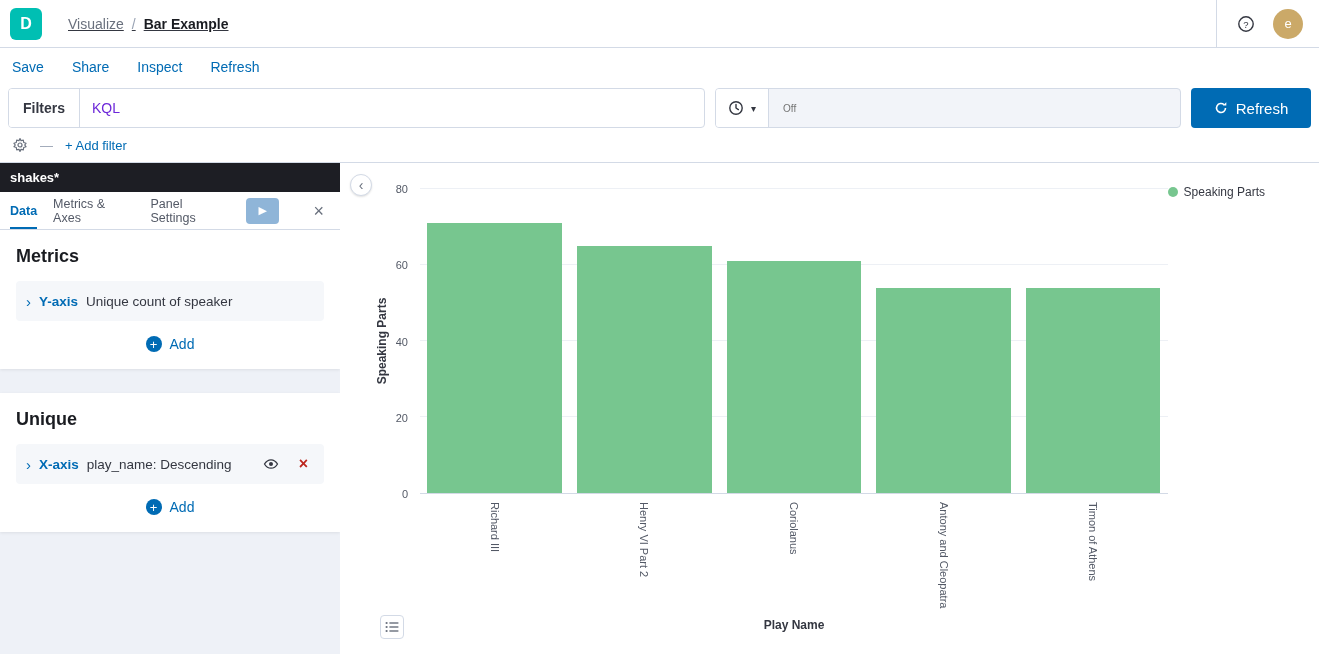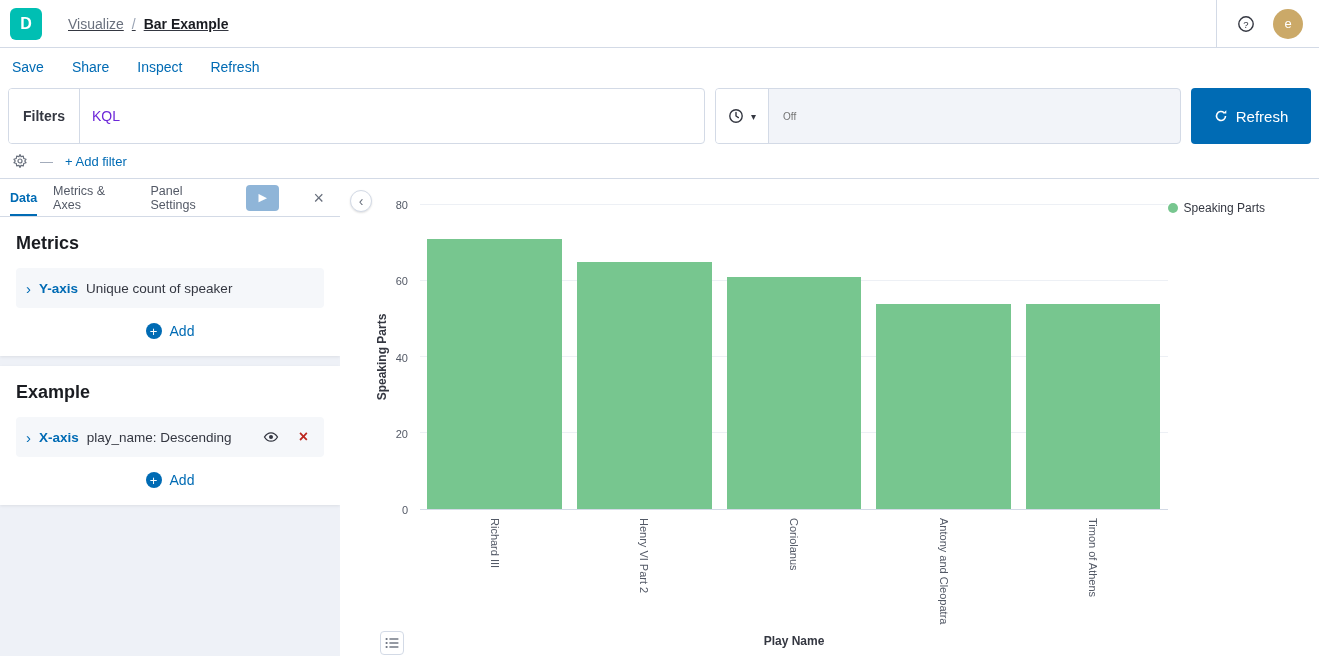--- a/index.html
+++ b/index.html
@@ -18,21 +18,21 @@
   .crumb-sep { color:#98A2B3; }
   .crumb-page { color:#1a1c21; font-weight:600; }
   .topbar-right { margin-left:auto; display:flex; align-items:center; gap:18px; border-left:1px solid #D3DAE6; padding:0 6px 0 20px; height:48px; }
   .avatar { width:30px; height:30px; border-radius:50%; background:#CBA968; color:#fff;
             display:flex; align-items:center; justify-content:center; font-size:13px; }
   
   .menubar { height:38px; display:flex; align-items:center; gap:28px; padding:0 12px; }
   .menubar a { color:#006BB4; font-size:14px; font-weight:500; text-decoration:none; cursor:pointer; }
   
   .filter-section { padding:2px 8px 0; border-bottom:1px solid #D3DAE6; }
-  .filter-bar { display:flex; align-items:stretch; height:56px; gap:10px; }
+  .filter-bar { display:flex; align-items:stretch; height:40px; gap:10px; }
   .search-group { flex:0 0 697px; display:flex; border:1px solid #D3DAE6; border-radius:4px; background:#fff; overflow:hidden; }
   .filters-btn { padding:0 14px; display:flex; align-items:center; font-weight:700; font-size:14px; color:#343741;
                  border:none; border-right:1px solid #D3DAE6; background:#fff; font-family:inherit; cursor:pointer; }
   .search-wrap { flex:1; display:flex; align-items:center; border-bottom:2px solid #20242C; }
   .search-wrap input { border:none; outline:none; width:100%; padding:0 12px; font-size:14px; font-family:inherit; color:#343741; background:transparent; }
   .search-wrap input::placeholder { color:#69707D; }
   .kql { display:flex; align-items:center; padding:0 12px; color:#6d28d9; font-size:14px; font-weight:500; cursor:pointer; }
   .time-group { flex:1; display:flex; border:1px solid #D3DAE6; border-radius:4px; overflow:hidden; background:#F2F4F9; }
   .clock-seg { background:#fff; border-right:1px solid #D3DAE6; display:flex; align-items:center; gap:7px; padding:0 12px; cursor:pointer; }
   .chev-down { font-size:10px; color:#343741; }
@@ -45,21 +45,21 @@
   
   .main { display:flex; height:491px; position:relative; }
   .sidebar { flex:0 0 340px; width:340px; display:flex; flex-direction:column; background:#EEF1F7; }
   .sb-header { height:29px; background:#1D1E24; color:#fff; font-size:13px; font-weight:700; display:flex; align-items:center; padding:0 10px; }
   .sb-tabs { height:38px; background:#fff; border-bottom:1px solid #D3DAE6; display:flex; align-items:center; padding:0 10px; gap:16px; font-size:12.5px; color:#535966; }
   .sb-tab { cursor:pointer; height:100%; display:flex; align-items:center; }
   .sb-tab.active { color:#006BB4; font-weight:600; box-shadow:inset 0 -2px 0 #006BB4; }
   .apply-btn { margin-left:auto; width:34px; height:26px; background:#8FB5D8; border:none; border-radius:4px; color:#fff;
                display:flex; align-items:center; justify-content:center; font-size:11px; cursor:pointer; }
   .sb-close { margin-left:12px; color:#69707D; font-size:18px; line-height:1; cursor:pointer; background:none; border:none; font-family:inherit; }
-  .sb-body { flex:1; display:flex; flex-direction:column; gap:10px; overflow:hidden; }
+  .sb-body { flex:1; display:flex; flex-direction:column; gap:24px; overflow:hidden; }
   .card { background:#fff; padding:16px; box-shadow:0 1px 3px rgba(0,0,0,0.08); }
   .card h2 { margin:0 0 14px; font-size:18px; font-weight:600; color:#1a1c21; }
   .agg-row { background:#F5F7FA; border-radius:4px; height:40px; display:flex; align-items:center; padding:0 10px; gap:8px; font-size:13.5px; cursor:pointer; }
   .agg-chevron { color:#006BB4; font-size:15px; }
   .agg-prefix { color:#006BB4; font-weight:600; }
   .agg-desc { color:#343741; }
   .agg-icons { margin-left:auto; display:flex; align-items:center; gap:14px; }
   .agg-remove { color:#BD271E; font-size:16px; font-weight:bold; background:none; border:none; cursor:pointer; line-height:1; }
   .add-row { margin-top:14px; display:flex; align-items:center; justify-content:center; gap:8px; color:#006BB4; font-weight:500; font-size:14px; cursor:pointer; background:none; border:none; width:100%; font-family:inherit; }
   .plus-circle { width:16px; height:16px; border-radius:50%; background:#006BB4; color:#fff; display:flex; align-items:center; justify-content:center; font-size:13px; line-height:1; }
@@ -150,20 +150,21 @@
         </svg>
     </span>
     <span class="dash">—</span>
     <a class="addfilter-link">+ Add filter</a>
   </div>
 </div>
 
 <div class="main">
 
   <div class="sidebar">
+    <div class="sb-header">shakes*</div>
     <div class="sb-tabs">
       <span class="sb-tab active">Data</span>
       <span class="sb-tab">Metrics &amp; Axes</span>
       <span class="sb-tab">Panel Settings</span>
       <button class="apply-btn">
           <span>▶</span>
         </button>
       <button class="sb-close">×</button>
     </div>
     <div class="sb-body">
@@ -173,21 +174,21 @@
           <span class="agg-chevron">›</span>
           <span class="agg-prefix">Y-axis</span>
           <span class="agg-desc">Unique count of speaker</span>
         </div>
         <button class="add-row">
           <span class="plus-circle">+</span>
           <span>Add</span>
         </button>
       </div>
       <div class="card">
-        <h2>Example</h2>
+        <h2>Unique</h2>
         <div class="agg-row">
           <span class="agg-chevron">›</span>
           <span class="agg-prefix">X-axis</span>
           <span class="agg-desc">play_name: Descending</span>
           <span class="agg-icons">
             <span style="display:flex;">
               <svg width="16" height="16" viewBox="0 0 16 16">
                   <path d="M1.5 8S4 3.8 8 3.8 14.5 8 14.5 8 12 12.2 8 12.2 1.5 8 1.5 8z" fill="none" stroke="#343741" stroke-width="1.3"></path>
                   <circle cx="8" cy="8" r="2" fill="#343741"></circle>
                 </svg>

